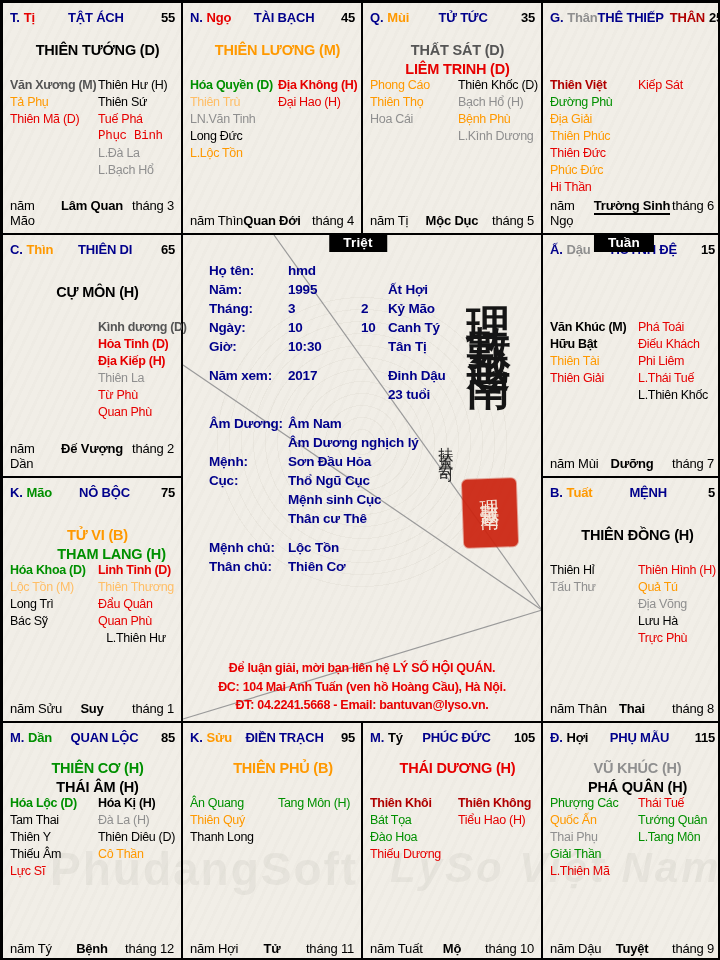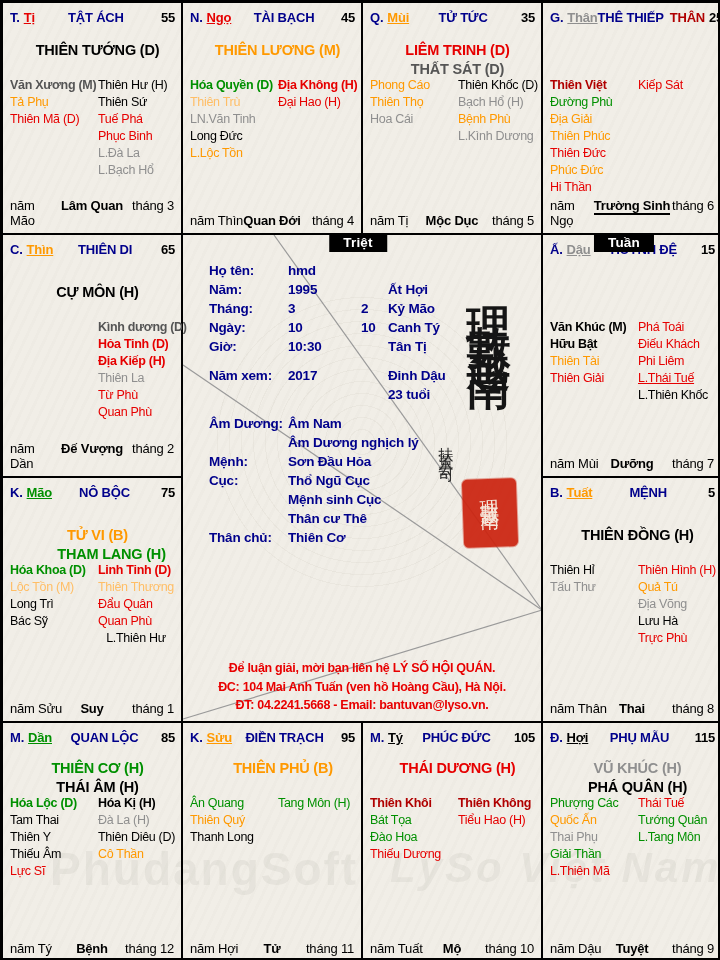--- a/index.html
+++ b/index.html
@@ -19,21 +19,21 @@
     pointer-events:none;
   }
   .wm{position:absolute;color:rgba(40,35,20,0.05);font-weight:bold;white-space:nowrap;pointer-events:none;}
   #wm-left{left:48px;top:840px;font-size:46px;letter-spacing:2px;}
   #wm-right{left:388px;top:842px;font-size:42px;font-style:italic;letter-spacing:3px;}
   #aspect-lines{position:absolute;left:0;top:0;z-index:1;pointer-events:none;}
   .cell{position:absolute;border:1px solid #000;box-sizing:border-box;z-index:2;}
   .hdr{position:absolute;top:7px;left:7px;right:6px;display:flex;align-items:baseline;
        font-weight:bold;font-size:13px;letter-spacing:-0.2px;white-space:nowrap;}
   .stem{color:#00008B;}
-  .branch{margin-left:4px;text-decoration:underline;}
+  .branch{margin-left:4px;}
   .pmid{flex:1;text-align:center;color:#00008B;}
   .pextra{color:#B00000;margin-left:6px;}
   .pnum{color:#000;margin-left:4px;}
   .mains{position:absolute;left:11px;right:0;text-align:center;font-weight:bold;
          font-size:14.5px;line-height:19px;letter-spacing:-0.2px;white-space:nowrap;}
   .col{position:absolute;font-size:12.5px;line-height:17px;letter-spacing:-0.3px;white-space:nowrap;}
   .colL{left:7px;}
   .colR{left:95px;}
   .ftr{position:absolute;bottom:5px;left:7px;right:7px;display:flex;align-items:baseline;
        font-size:13px;letter-spacing:-0.2px;color:#000;}
@@ -97,21 +97,21 @@
         </div>
         <div class="col colL" style="top: 74px;">
           <div style="color: rgb(85, 85, 85); font-weight: bold;">Văn Xương (M)</div>
           <div style="color: rgb(255, 153, 0);">Tả Phụ</div>
           <div style="color: rgb(230, 0, 0);">Thiên Mã (D)</div>
         </div>
         <div class="col colR" style="top: 74px;">
           <div style="color: rgb(0, 0, 0);">Thiên Hư (H)</div>
           <div style="color: rgb(0, 0, 0);">Thiên Sứ</div>
           <div style="color: rgb(230, 0, 0);">Tuế Phá</div>
-          <div style="color: rgb(230, 0, 0);">Phục Binh</div>
+          <div style="color: rgb(230, 0, 0); font-family: Liberation Mono, monospace;">Phục Binh</div>
           <div style="color: rgb(143, 143, 143);">L.Đà La</div>
           <div style="color: rgb(143, 143, 143);">L.Bạch Hổ</div>
         </div>
         <div class="ftr">
           <span class="fy">năm Mão</span>
           <span class="fs">Lâm Quan</span>
           <span class="fm">tháng 3</span>
         </div>
       </div>
       <div class="cell" style="left: 180px; top: 0px; width: 180px; height: 232px;">
@@ -142,22 +142,22 @@
         </div>
       </div>
       <div class="cell" style="left: 360px; top: 0px; width: 180px; height: 232px;">
         <div class="hdr">
           <span class="stem">Q.</span>
           <span class="branch" style="color: rgb(255, 153, 0);">Mùi</span>
           <span class="pmid"><span>TỬ TỨC</span></span>
           <span class="pnum">35</span>
         </div>
         <div class="mains" style="top: 38px;">
+          <div style="color: rgb(85, 85, 85); font-weight: bold;">THẤT SÁT (D)</div>
           <div style="color: rgb(230, 0, 0); font-weight: bold;">LIÊM TRINH (D)</div>
-          <div style="color: rgb(85, 85, 85); font-weight: bold;">THẤT SÁT (D)</div>
         </div>
         <div class="col colL" style="top: 74px;">
           <div style="color: rgb(255, 153, 0);">Phong Cáo</div>
           <div style="color: rgb(255, 153, 0);">Thiên Thọ</div>
           <div style="color: rgb(143, 143, 143);">Hoa Cái</div>
         </div>
         <div class="col colR" style="top: 74px;">
           <div style="color: rgb(0, 0, 0);">Thiên Khốc (D)</div>
           <div style="color: rgb(143, 143, 143);">Bạch Hổ (H)</div>
           <div style="color: rgb(255, 153, 0);">Bệnh Phù</div>
@@ -228,21 +228,21 @@
         <div class="col colL" style="top: 84px;">
           <div style="color: rgb(0, 0, 0); font-weight: bold;">Văn Khúc (M)</div>
           <div style="color: rgb(0, 0, 0); font-weight: bold;">Hữu Bật</div>
           <div style="color: rgb(255, 153, 0);">Thiên Tài</div>
           <div style="color: rgb(230, 0, 0);">Thiên Giải</div>
         </div>
         <div class="col colR" style="top: 84px;">
           <div style="color: rgb(230, 0, 0);">Phá Toái</div>
           <div style="color: rgb(230, 0, 0);">Điếu Khách</div>
           <div style="color: rgb(230, 0, 0);">Phi Liêm</div>
-          <div style="color: rgb(230, 0, 0); text-decoration: underline;">L.Thái Tuế</div>
+          <div style="color: rgb(230, 0, 0);">L.Thái Tuế</div>
           <div style="color: rgb(0, 0, 0);">L.Thiên Khốc</div>
         </div>
         <div class="ftr">
           <span class="fy">năm Mùi</span>
           <span class="fs">Dưỡng</span>
           <span class="fm">tháng 7</span>
         </div>
       </div>
       <div class="cell" style="left: 0px; top: 475px; width: 180px; height: 245px;">
         <div class="hdr">
@@ -472,20 +472,24 @@
           <span class="ilabel">Cục:</span>
           <span class="ic3">Thổ Ngũ Cục</span>
         </div>
         <div class="irow">
           <span class="ilabel"></span>
           <span class="ic3">Mệnh sinh Cục</span>
         </div>
         <div class="irow">
           <span class="ilabel"></span>
           <span class="ic3">Thân cư Thê</span>
+        </div>
+        <div class="irow gap">
+          <span class="ilabel">Mệnh chủ:</span>
+          <span class="ic3">Lộc Tồn</span>
         </div>
         <div class="irow">
           <span class="ilabel">Thân chủ:</span>
           <span class="ic3">Thiên Cơ</span>
         </div>
       </div>
     <div id="contact">
       <div>Để luận giải, mời bạn liên hệ LÝ SỐ HỘI QUÁN.</div>
       <div>ĐC: 104 Mai Anh Tuấn (ven hồ Hoàng Cầu), Hà Nội.</div>
       <div>ĐT: 04.2241.5668 - Email: bantuvan@lyso.vn.</div>

